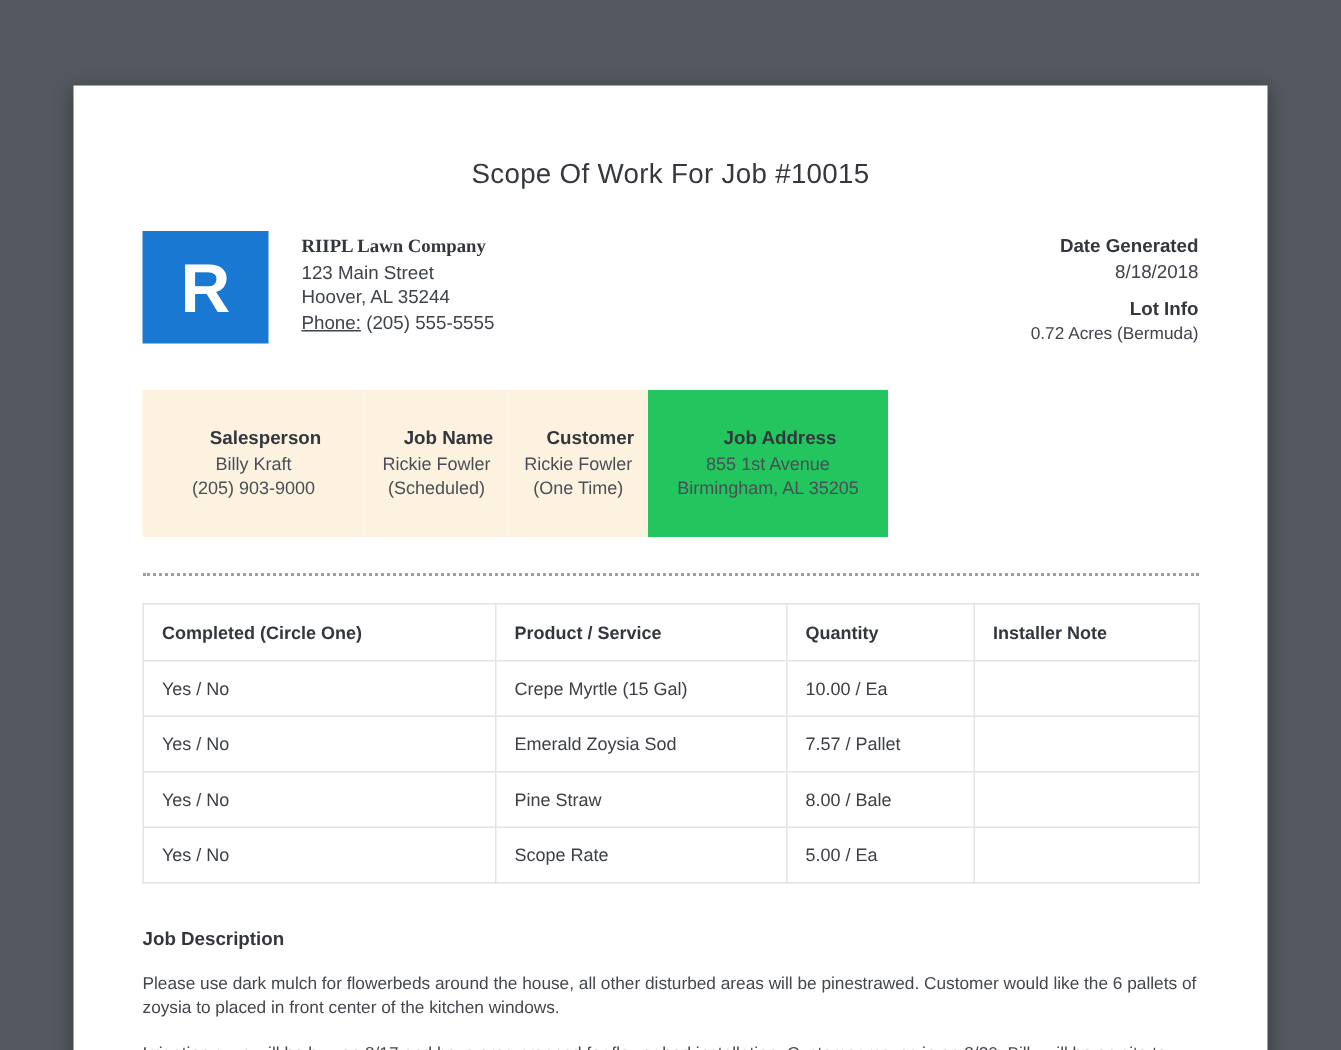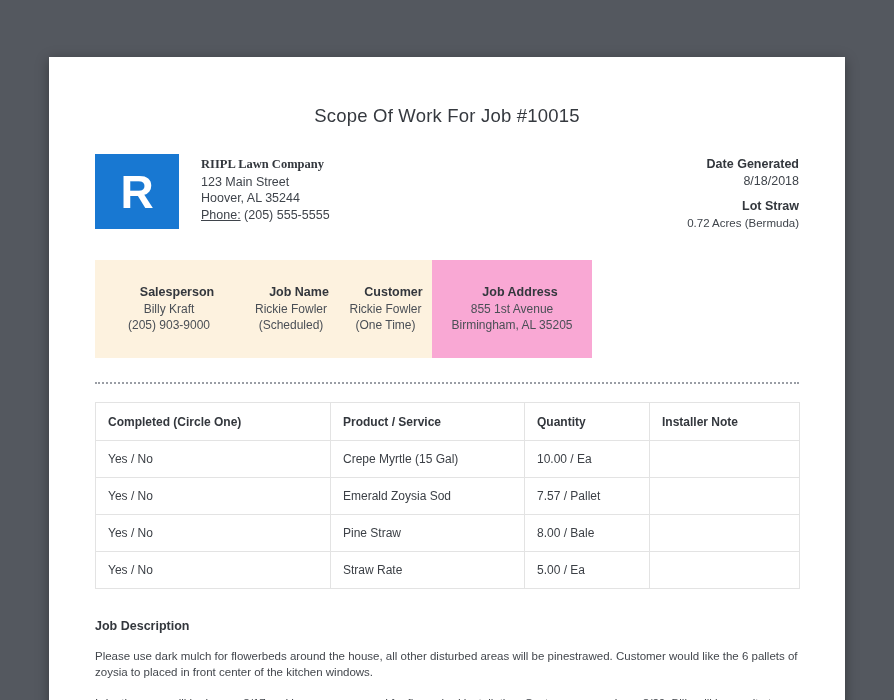--- a/index.html
+++ b/index.html
@@ -83,21 +83,21 @@
   .info-col .info-label {
     font-weight: bold;
     font-size: 12.5px;
     color: #33373d;
     margin-bottom: 1px;
     margin-left: 16px;
   }
   .info-col.c0 { width: 148px; }
   .info-col.c1 { width: 96px; }
   .info-col.c2 { width: 93px; }
-  .info-col.c3 { width: 160px; background: #f9a8d4; }
+  .info-col.c3 { width: 160px; background: #22c55e; }
 
   .divider {
     margin-top: 24px;
     border-top: 2px dotted #9a9ea5;
     height: 0;
   }
 
   table.sow-table {
     margin-top: 18px;
     border-collapse: collapse;
@@ -158,21 +158,21 @@
         <div>Hoover, AL 35244</div>
         <div><span class="phone-label">Phone:</span><span> (205) 555-5555</span></div>
       </div>
     </div>
     <div class="meta">
       <div class="meta-group">
         <div class="meta-label">Date Generated</div>
         <div>8/18/2018</div>
       </div>
       <div class="meta-group">
-        <div class="meta-label">Lot Straw</div>
+        <div class="meta-label">Lot Info</div>
         <div class="lot-value">0.72 Acres (Bermuda)</div>
       </div>
     </div>
   </div>
 
   <div class="info-bar">
     <div class="info-col c0">
       <div class="info-label">Salesperson</div>
       <div>Billy Kraft</div>
       <div>(205) 903-9000</div>
@@ -219,21 +219,21 @@
         <td></td>
       </tr>
       <tr>
         <td>Yes / No</td>
         <td>Pine Straw</td>
         <td>8.00 / Bale</td>
         <td></td>
       </tr>
       <tr>
         <td>Yes / No</td>
-        <td>Straw Rate</td>
+        <td>Scope Rate</td>
         <td>5.00 / Ea</td>
         <td></td>
       </tr>
     </tbody>
   </table>
 
   <div class="desc-heading">Job Description</div>
   <div class="desc-para">Please use dark mulch for flowerbeds around the house, all other disturbed areas will be pinestrawed. Customer would like the 6 pallets of zoysia to placed in front center of the kitchen windows.</div>
   <div class="desc-para">Irrigation guys will be buy on 8/17 and have area prepped for flower bed installation. Customer moves in on 8/20. Billy will be on site to help with layout of crepe myrtles.</div>
 

